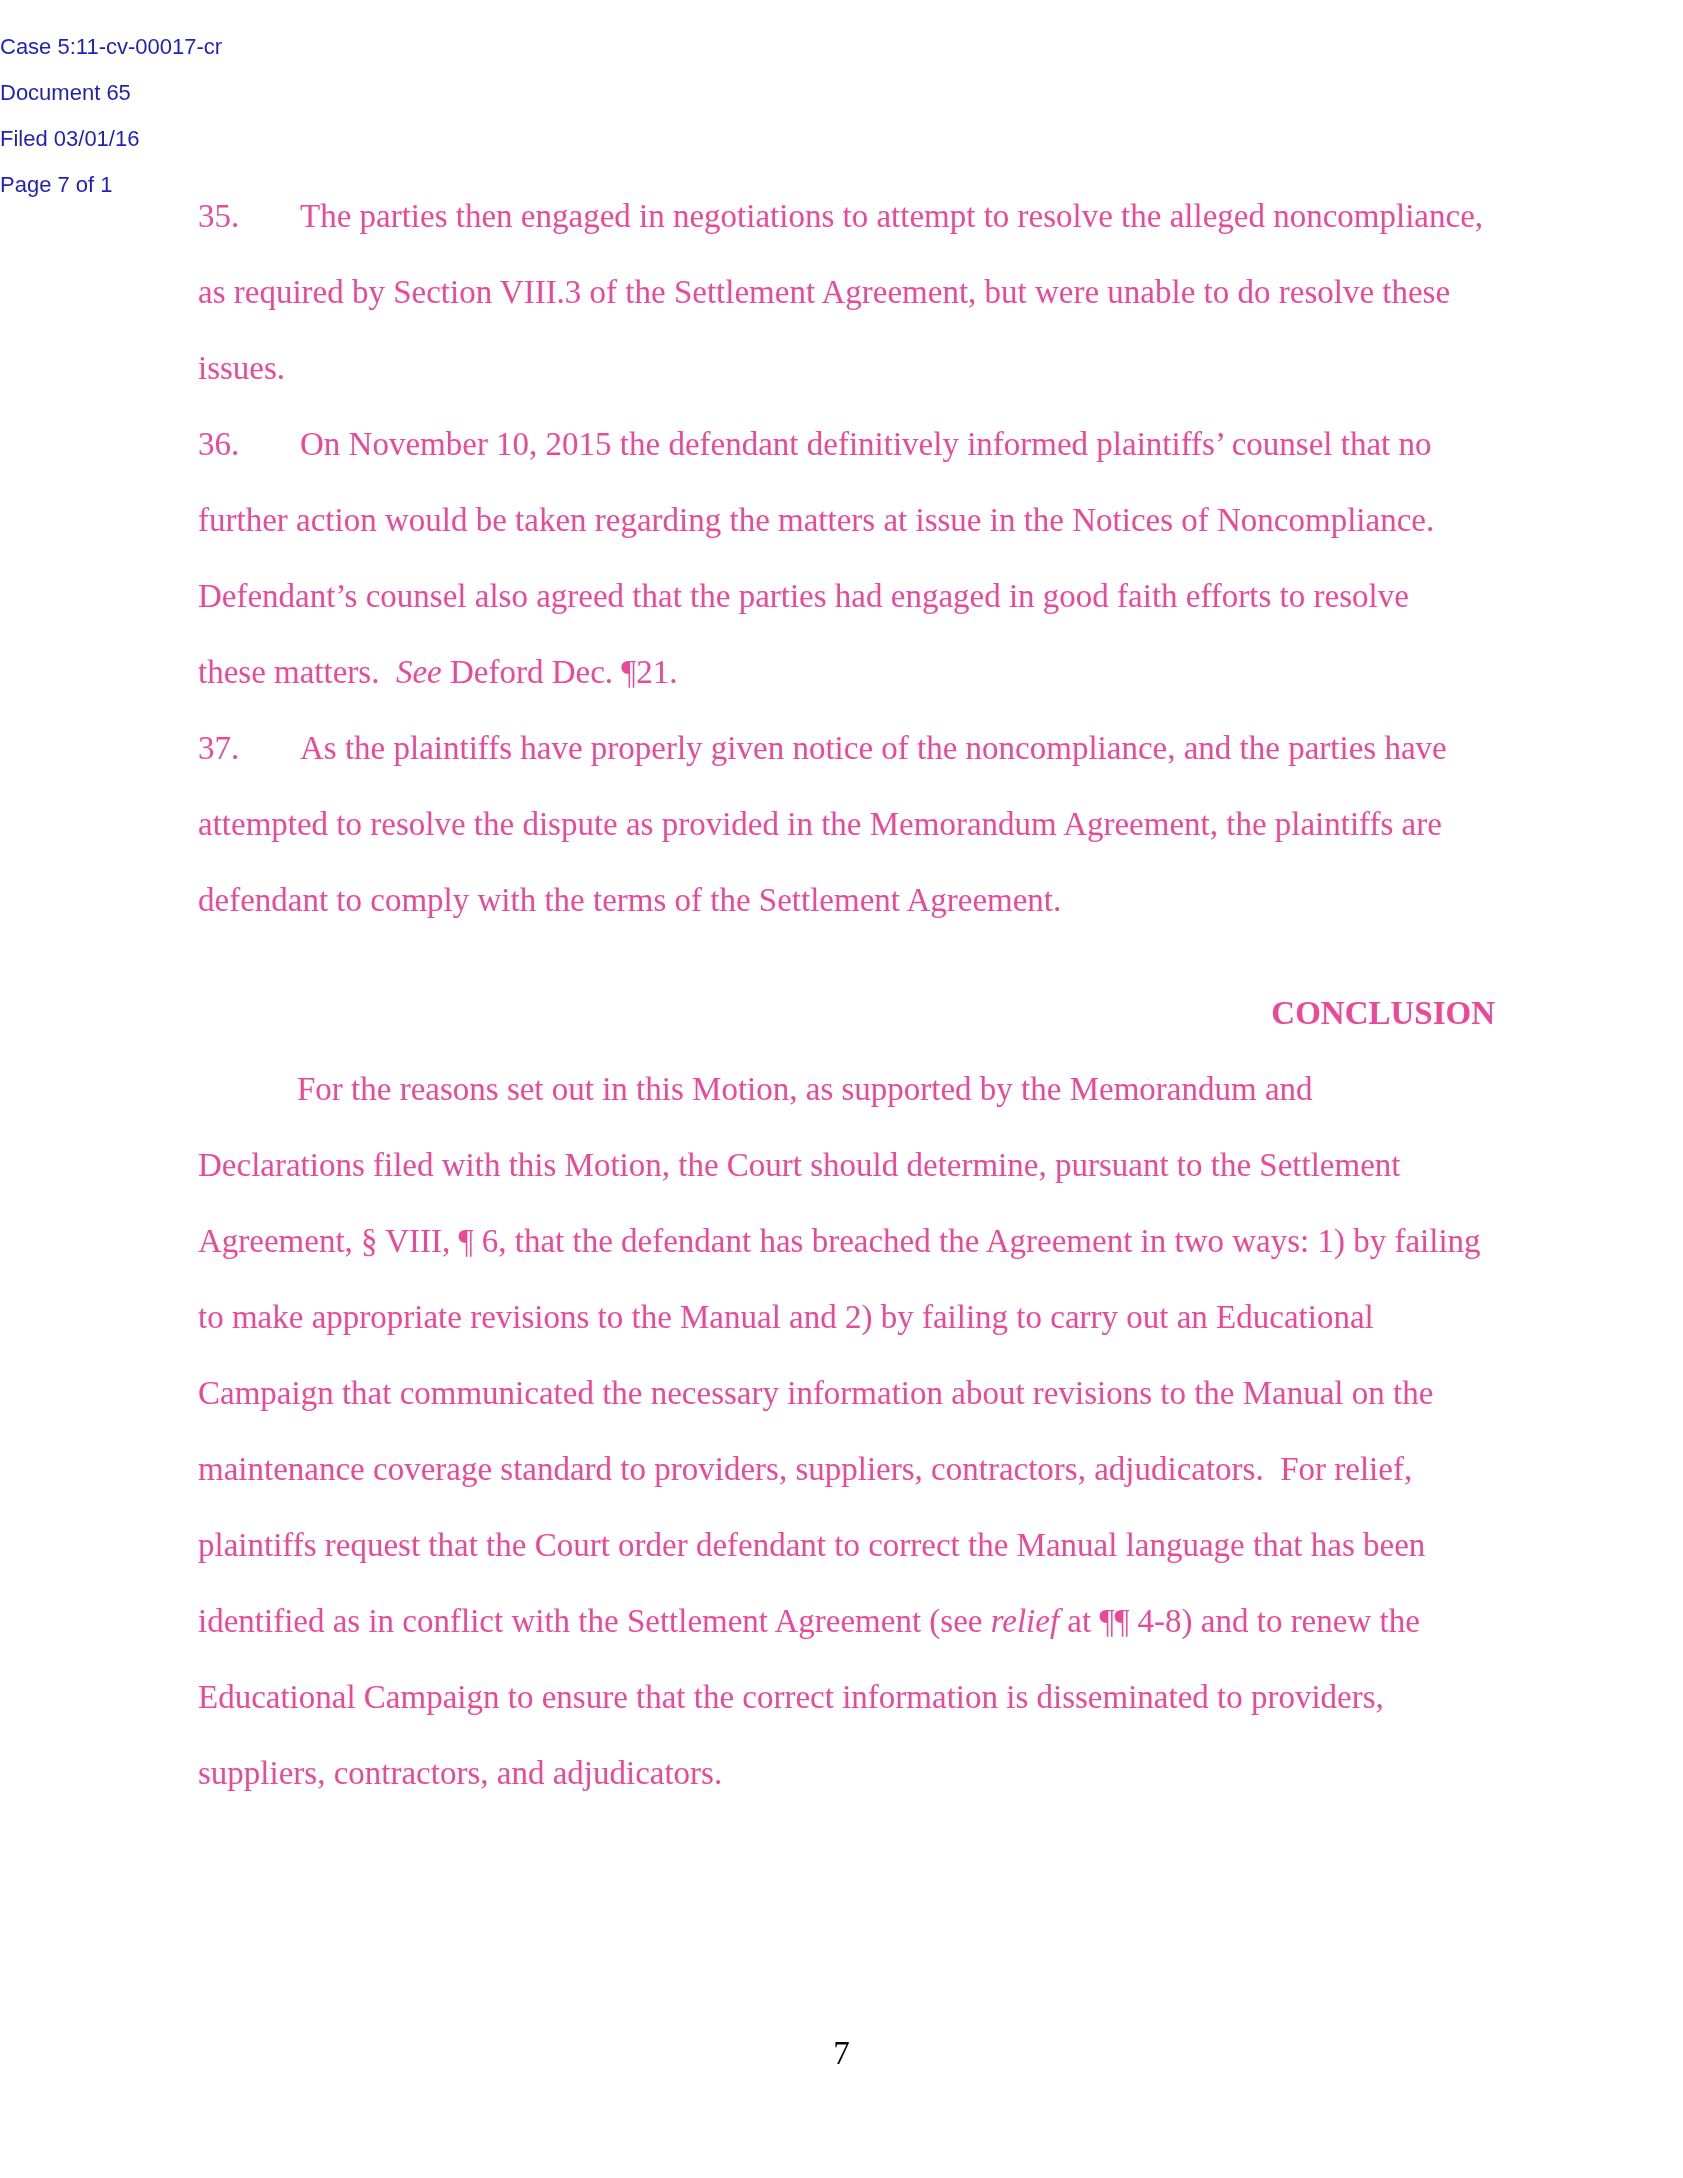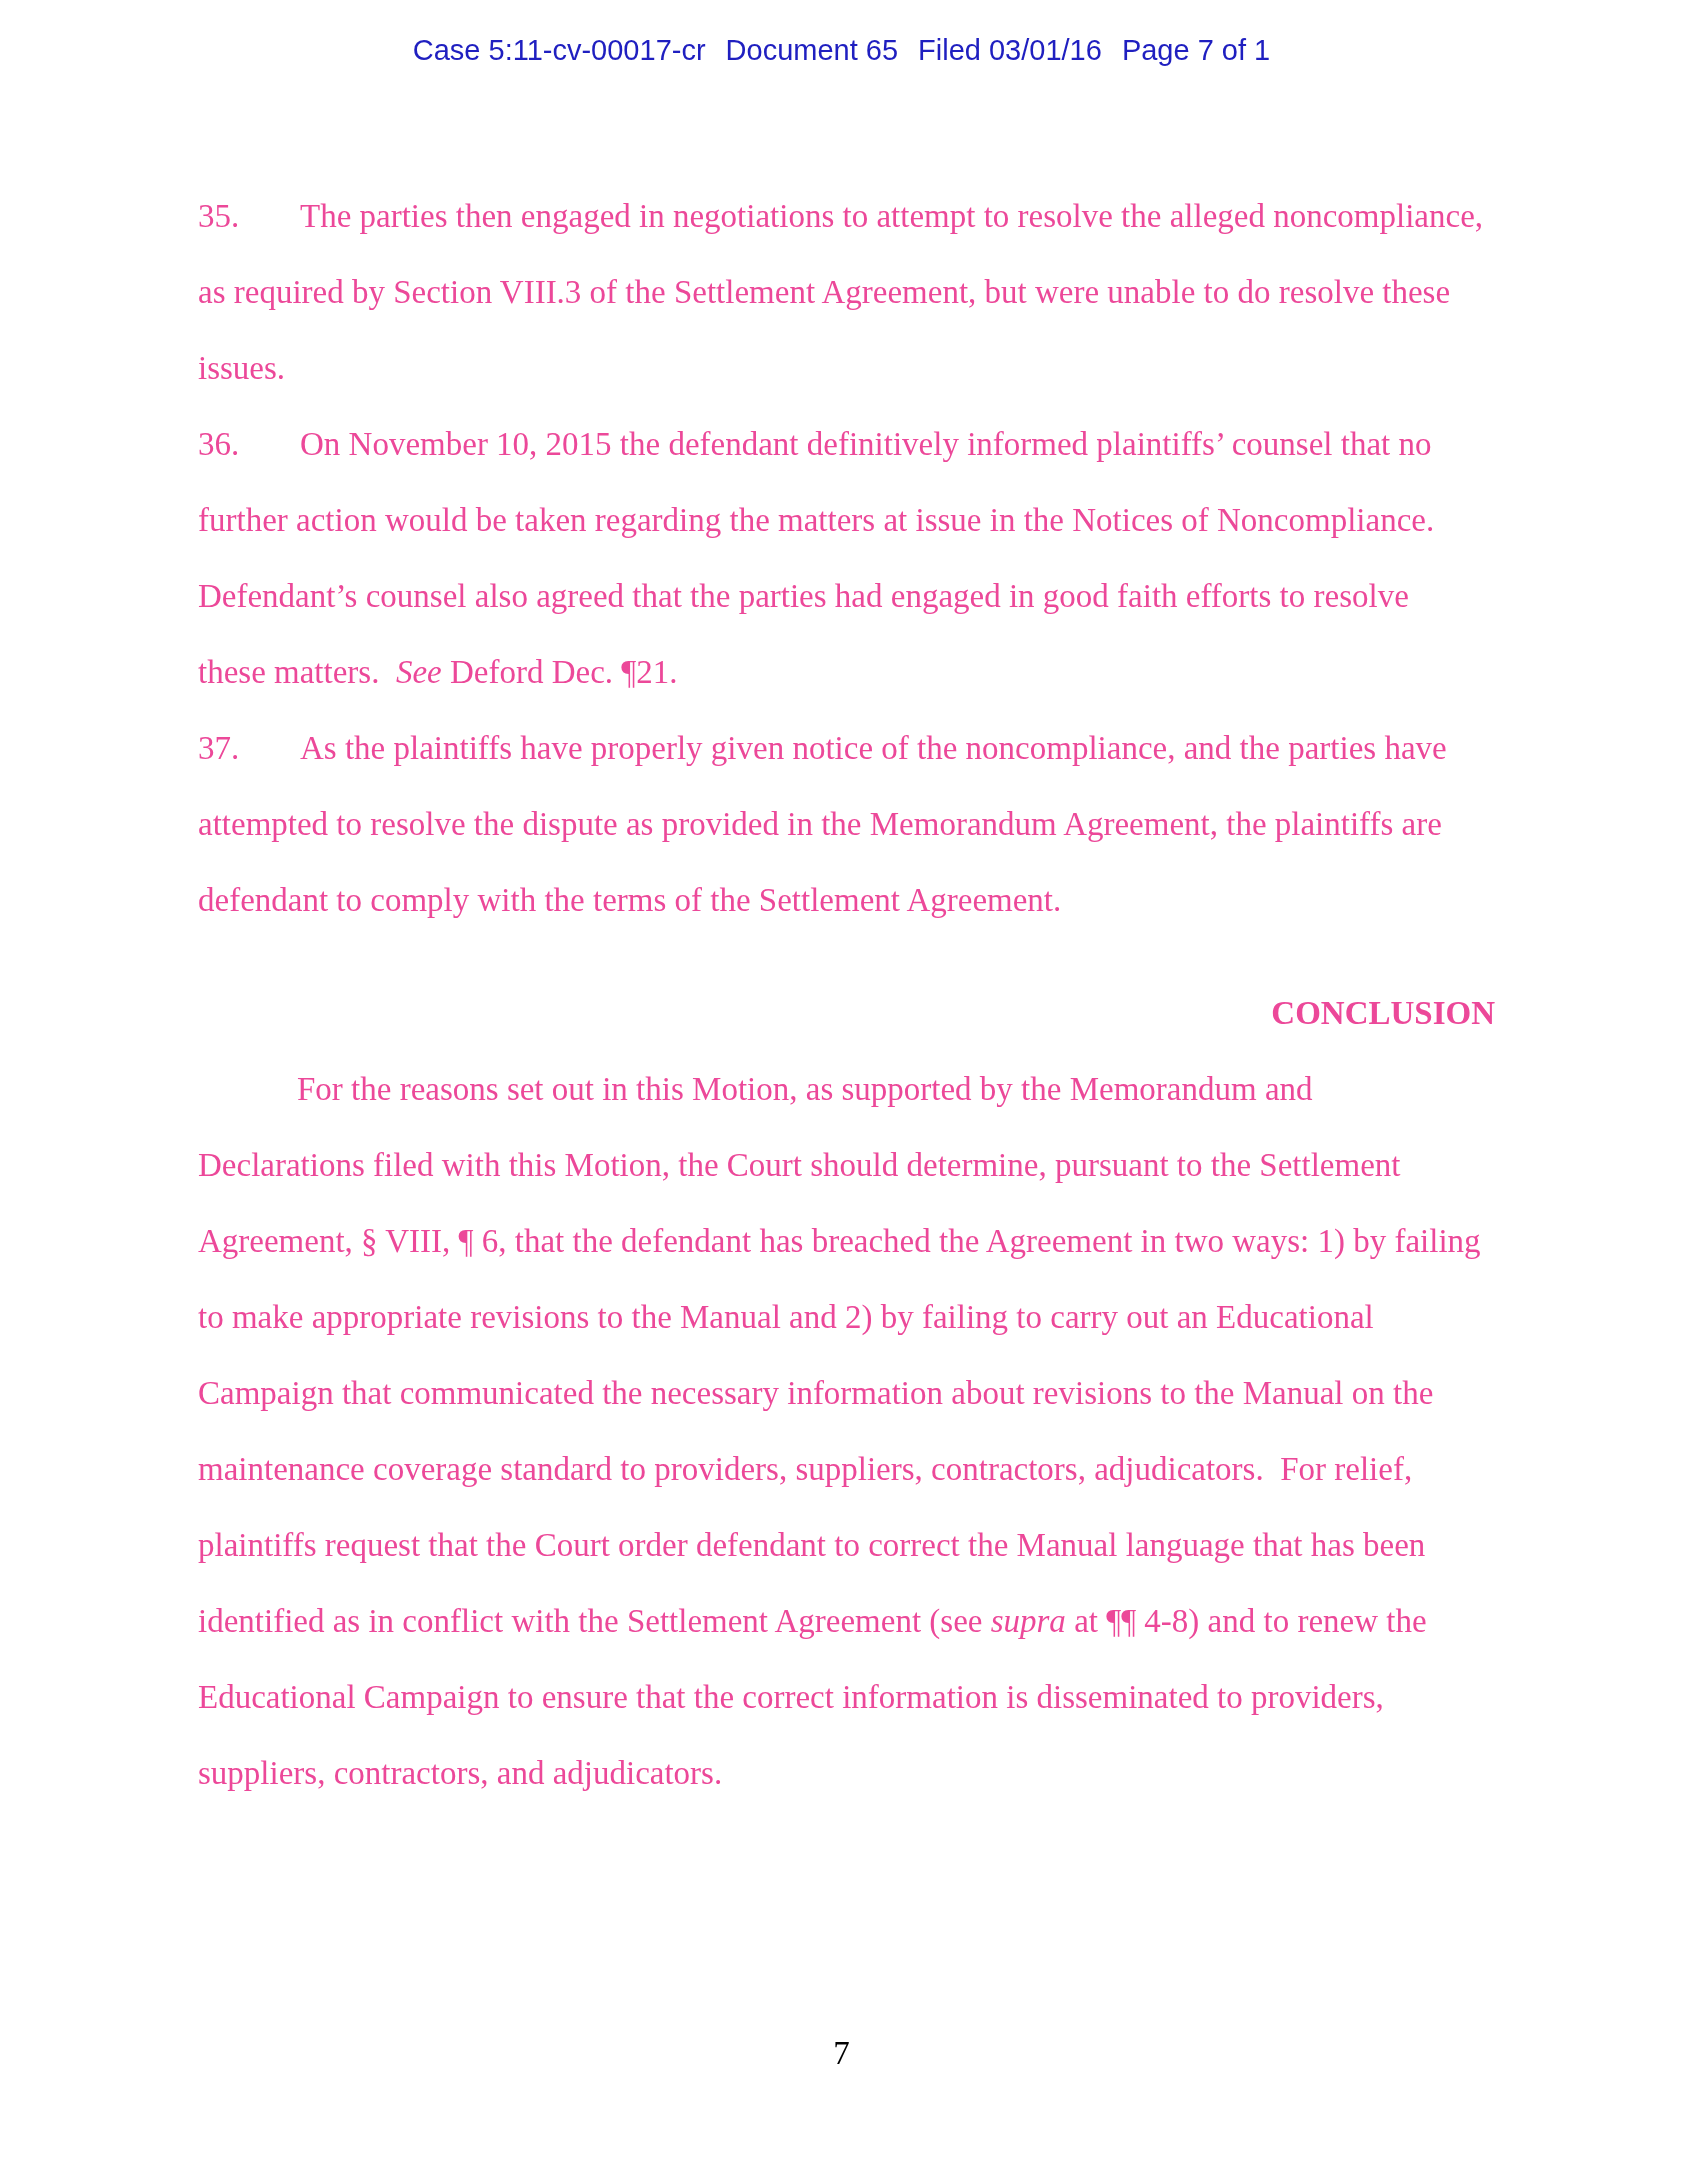--- a/index.html
+++ b/index.html
@@ -16,22 +16,23 @@
   }
   .cmecf-header {
     position: absolute;
     top: 34px;
     left: 0;
     width: 100%;
     display: flex;
     justify-content: center;
     gap: 20px;
     font-family: "Liberation Sans", sans-serif;
-    font-size: 29px;
+    font-size: 22px;
     white-space: pre;
+    flex-direction: column;
   }
   .content {
     position: absolute;
     left: 198px;
     top: 178px;
     width: 1297px;
     font-family: "Liberation Serif", serif;
     font-size: 33px;
     color: #ec4899;
   }
@@ -100,21 +101,21 @@
       </div>
     <h2 class="conclusion-heading">CONCLUSION</h2>
     <div id="conclusion-lines">
         <div class="line indent">For the reasons set out in this Motion, as supported by the Memorandum and</div>
         <div class="line">Declarations filed with this Motion, the Court should determine, pursuant to the Settlement</div>
         <div class="line">Agreement, § VIII, ¶ 6, that the defendant has breached the Agreement in two ways: 1) by failing</div>
         <div class="line">to make appropriate revisions to the Manual and 2) by failing to carry out an Educational</div>
         <div class="line">Campaign that communicated the necessary information about revisions to the Manual on the</div>
         <div class="line">maintenance coverage standard to providers, suppliers, contractors, adjudicators.  For relief,</div>
         <div class="line">plaintiffs request that the Court order defendant to correct the Manual language that has been</div>
-        <div class="line">identified as in conflict with the Settlement Agreement (see <i>supra</i> at ¶¶ 4-8) and to renew the</div>
+        <div class="line">identified as in conflict with the Settlement Agreement (see <i>relief</i> at ¶¶ 4-8) and to renew the</div>
         <div class="line">Educational Campaign to ensure that the correct information is disseminated to providers,</div>
         <div class="line">suppliers, contractors, and adjudicators.</div>
       </div>
   </div>
 
   <div class="page-number">7</div>
 
 </div>
 
 

